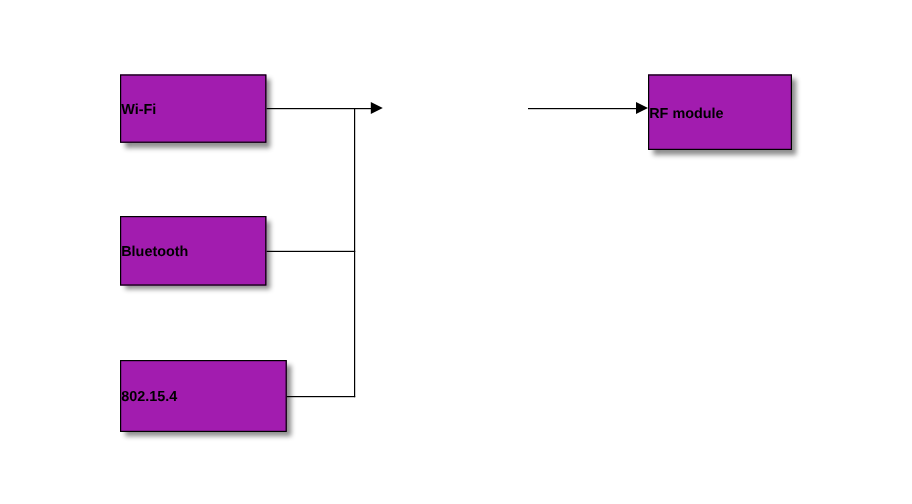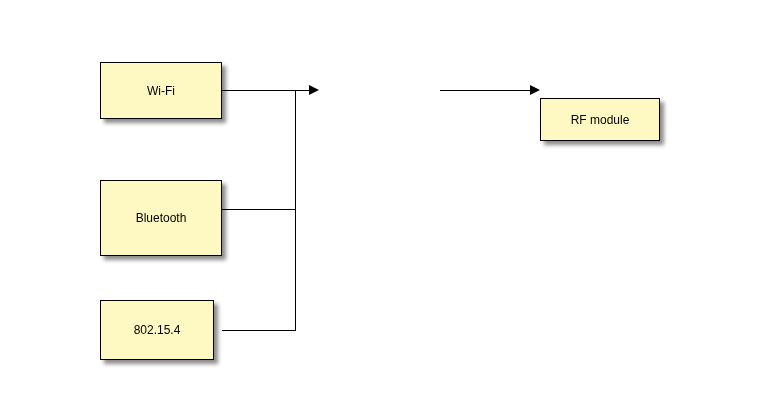--- a/index.html
+++ b/index.html
@@ -11,35 +11,35 @@
   .canvas {
     position: relative;
     width: 760px;
     height: 420px;
     background: #ffffff;
     overflow: hidden;
   }
   .node {
     position: absolute;
     box-sizing: border-box;
-    background: #fef9c3;
+    background: #a21caf;
     border: 1px solid #000000;
     box-shadow: 4px 4px 4px rgba(0,0,0,0.45);
     display: flex;
     align-items: center;
-    justify-content: center;
     font-size: 12px;
     color: #000000;
     white-space: nowrap;
+    font-weight: bold;
   }
   .node-wifi        { left:100px; top:62px;  width:122px; height:57px; }
-  .node-bluetooth   { left:100px; top:180px; width:122px; height:76px; }
-  .node-zigbee      { left:100px; top:300px; width:114px; height:60px; }
+  .node-bluetooth   { left:100px; top:180px; width:122px; height:58px; }
+  .node-zigbee      { left:100px; top:300px; width:139px; height:60px; }
   .node-coexistence { left:319px; top:62px;  width:121px; height:57px; }
-  .node-rf          { left:540px; top:62px;  width:120px; height:43px;margin-top:36px; }
+  .node-rf          { left:540px; top:62px;  width:120px; height:63px; }
 
   .line {
     position: absolute;
     background: #000000;
   }
   .line-wifi-out   { left:222px; top:90px;  width:88px;  height:1px; }
   .line-branch-v   { left:295px; top:90px;  width:1px;   height:241px; }
   .line-bluetooth  { left:222px; top:209px; width:74px;  height:1px; }
   .line-zigbee     { left:222px; top:330px; width:74px;  height:1px; }
   .line-coex-rf    { left:440px; top:90px;  width:90px;  height:1px; }

